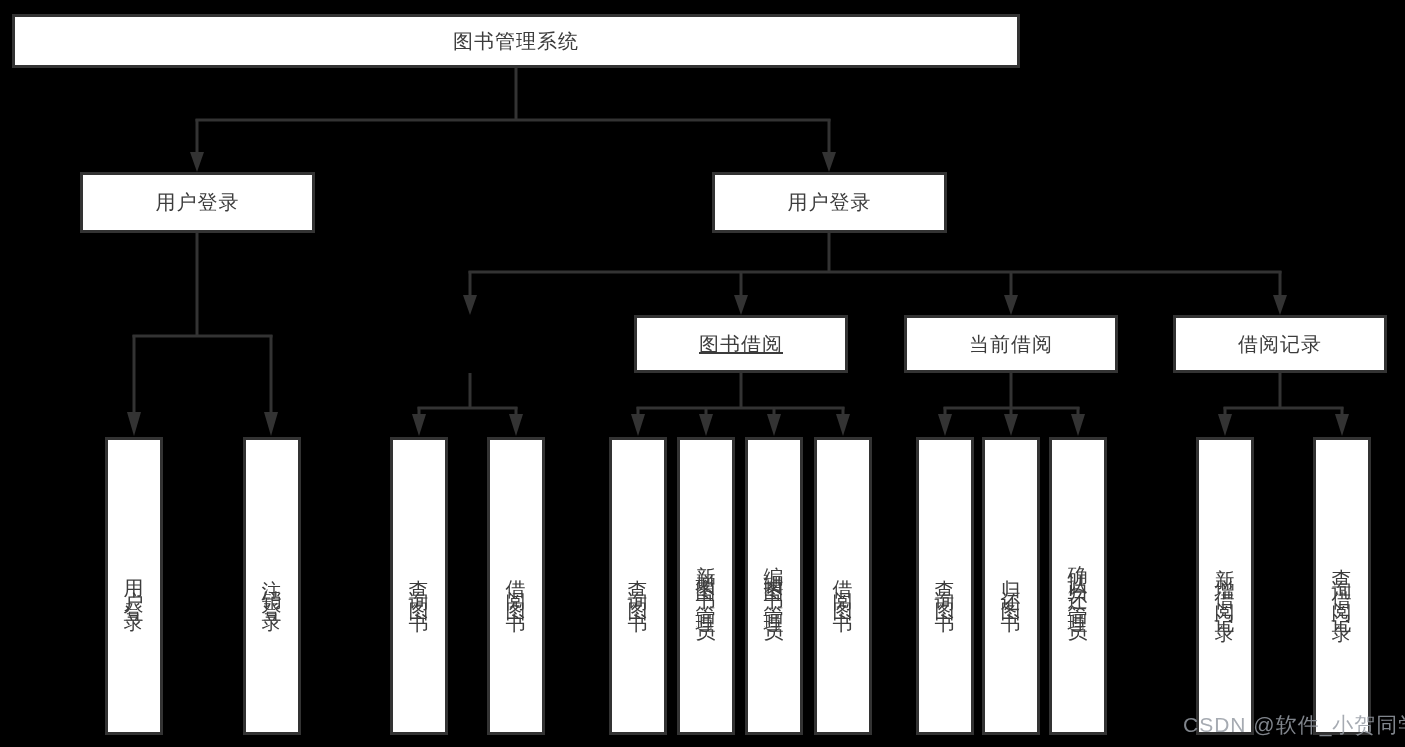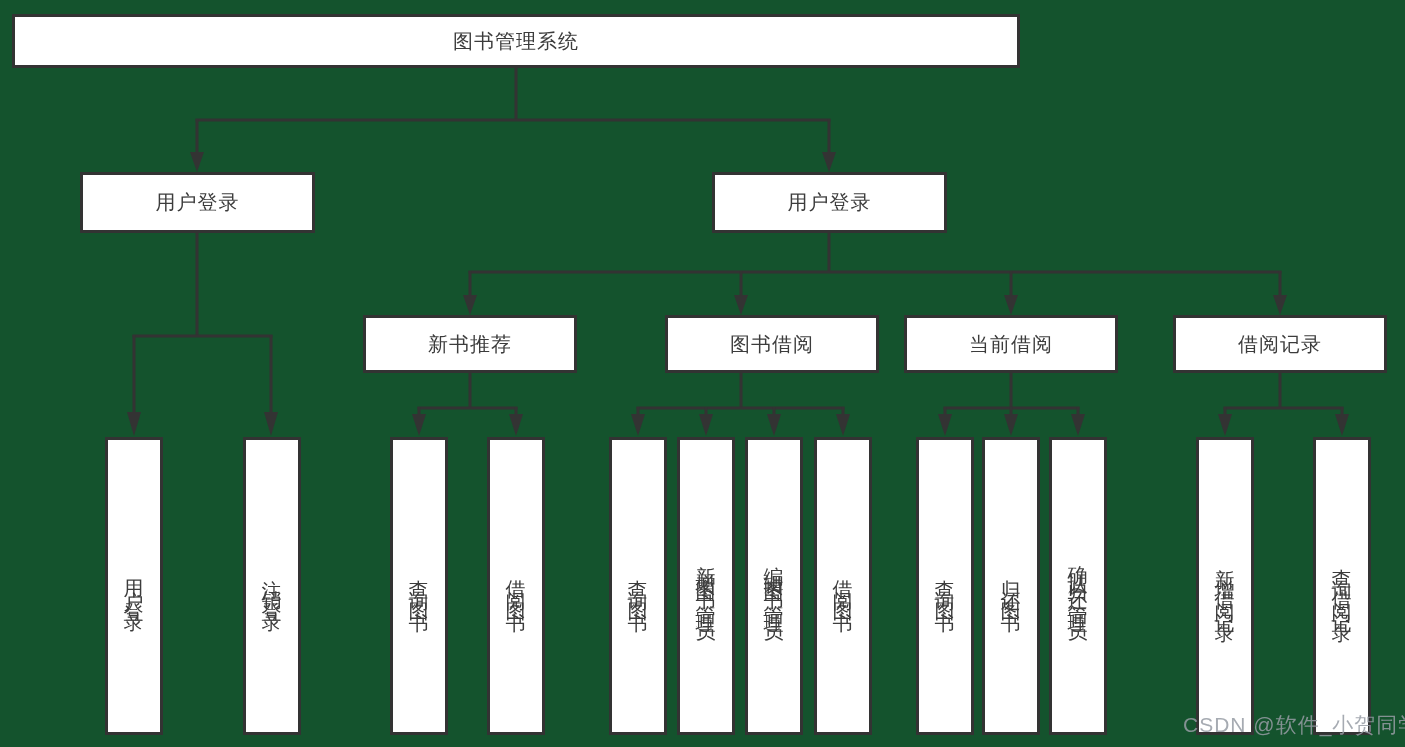--- a/index.html
+++ b/index.html
@@ -5,21 +5,21 @@
   html, body {
     margin: 0;
     padding: 0;
     background: #ffffff;
     font-family: "Liberation Sans", sans-serif;
   }
   #canvas {
     position: relative;
     width: 1405px;
     height: 747px;
-    background: #14532d;
+    background: #000000;
     overflow: hidden;
   }
   #wires {
     position: absolute;
     left: 0;
     top: 0;
     width: 1405px;
     height: 747px;
   }
   .node {
@@ -33,21 +33,21 @@
     color: #3c3c3c;
     font-size: 20px;
     letter-spacing: 1px;
   }
   .root  { left: 12px;  top: 14px;  width: 1008px; height: 54px; }
   .lvl2  { top: 172px;  width: 235px; height: 61px; }
   .lvl2.a { left: 80px; }
   .lvl2.b { left: 712px; }
   .lvl3  { top: 315px;  width: 214px; height: 58px; }
   .lvl3.a { left: 363px; }
-  .lvl3.b { left: 665px; }
+  .lvl3.b { left: 634px; text-decoration: underline; }
   .lvl3.c { left: 904px; }
   .lvl3.d { left: 1173px; text-align: center; }
   .leaf {
     position: absolute;
     box-sizing: border-box;
     top: 437px;
     width: 58px;
     height: 298px;
     background: #ffffff;
     border: 3px solid #333333;
@@ -157,23 +157,20 @@
     <span>图书管理系统</span>
   </div>
 
   <div class="node lvl2 a">
     <span>用户登录</span>
   </div>
   <div class="node lvl2 b">
     <span>用户登录</span>
   </div>
 
-  <div class="node lvl3 a">
-    <span>新书推荐</span>
-  </div>
   <div class="node lvl3 b">
     <span>图书借阅</span>
   </div>
   <div class="node lvl3 c">
     <span>当前借阅</span>
   </div>
   <div class="node lvl3 d">
     <span>借阅记录</span>
   </div>
 

